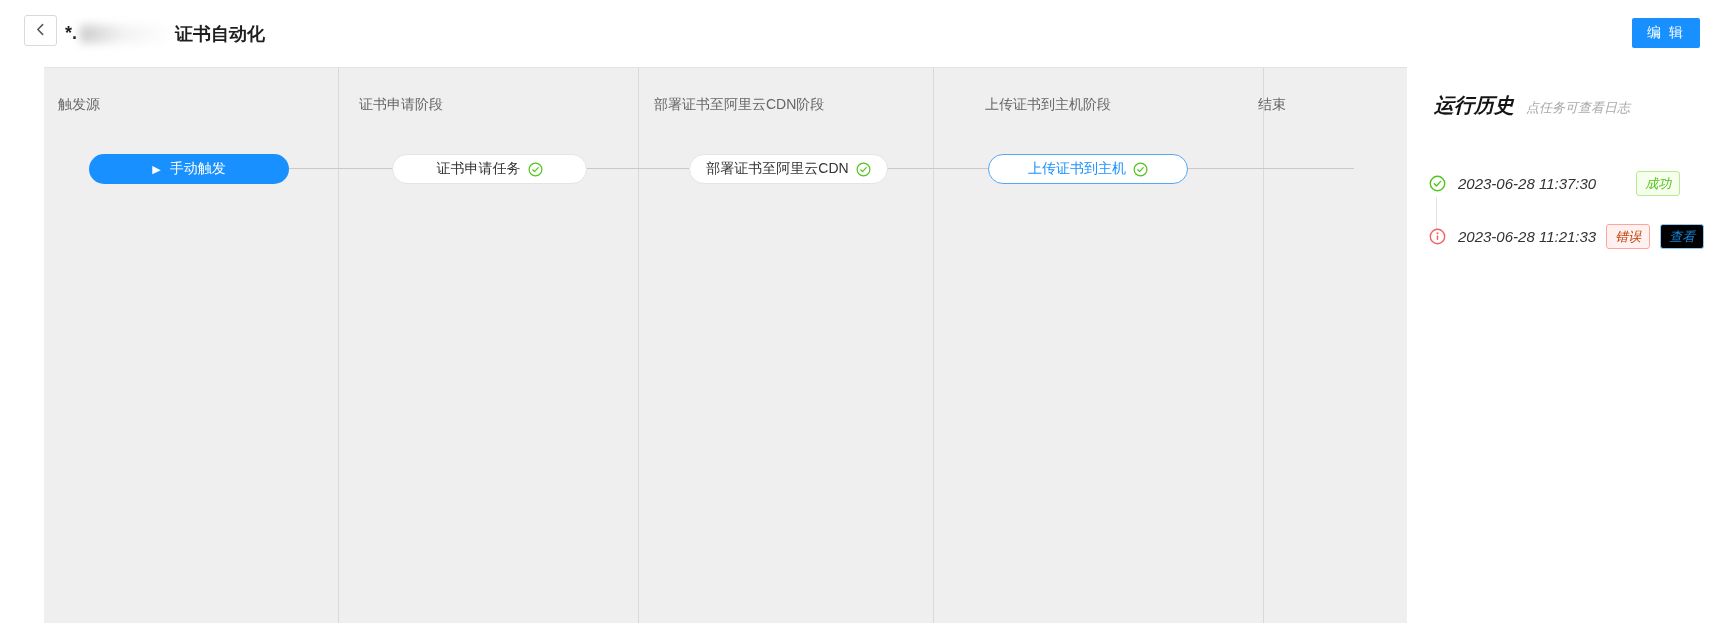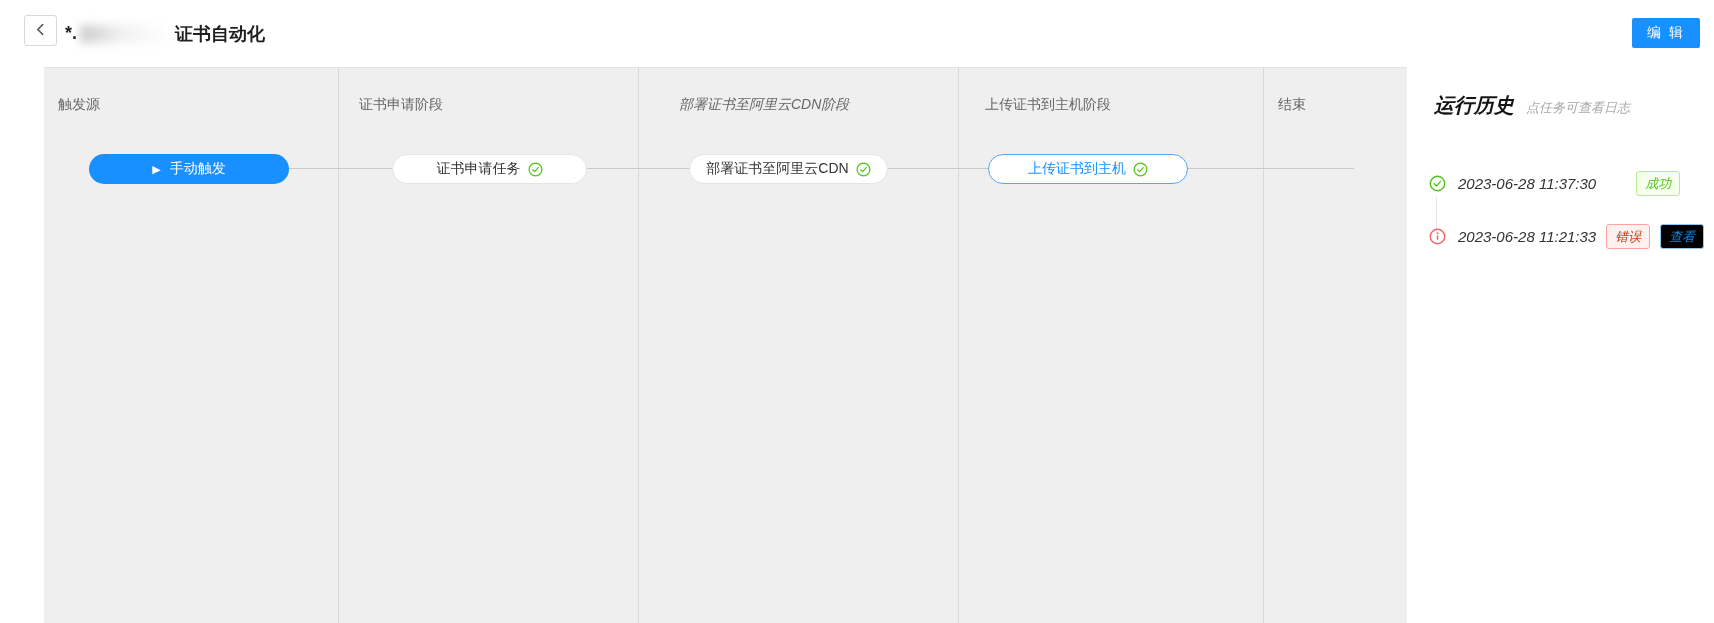--- a/index.html
+++ b/index.html
@@ -21,27 +21,27 @@
               background:#1890ff; color:#fff; border:none; border-radius:2px;
               font-size:14px; letter-spacing:2px; cursor:pointer;
               font-family:"Liberation Sans", sans-serif; }
 
   
   .pipeline { position:absolute; left:0; top:67px; width:1363px; height:556px;
               background:#efefef; border-top:1px solid #e2e2e2; overflow:hidden;margin-left:44px; }
   .col { position:absolute; top:0; height:100%; border-right:1px solid #d9d9d9; }
   .col-1 { left:0;     width:295px; }
   .col-2 { left:295px; width:300px; }
-  .col-3 { left:615px; width:300px;font-style:italic; }
+  .col-3 { left:590px; width:300px; }
   .col-4 { left:921px; width:299px; }
   .col-5 { left:1194px; width:169px; border-right:none; }
   .stage-label { position:absolute; top:28px; font-size:14px; color:#666; white-space:nowrap; }
   .col-1 .stage-label { left:14px; }
   .col-2 .stage-label, .col-3 .stage-label, .col-4 .stage-label { left:20px; }
-  .col-5 .stage-label { left:40px; }
+  .col-5 .stage-label { left:20px; }
 
   .connector { position:absolute; top:100px; left:140px; width:1170px; height:1px;
                background:#c9c9c9; }
 
   .pill { position:absolute; top:86px; height:30px; border-radius:16px;
           display:flex; align-items:center; justify-content:center;
           font-size:14px; white-space:nowrap; cursor:pointer; background:#fff;
           border:1px solid #e4e4e4; color:#333;
           font-family:"Liberation Sans", sans-serif; }
   .pill.trigger { left:45px; width:200px; background:#1890ff; border:none; color:#fff; }

